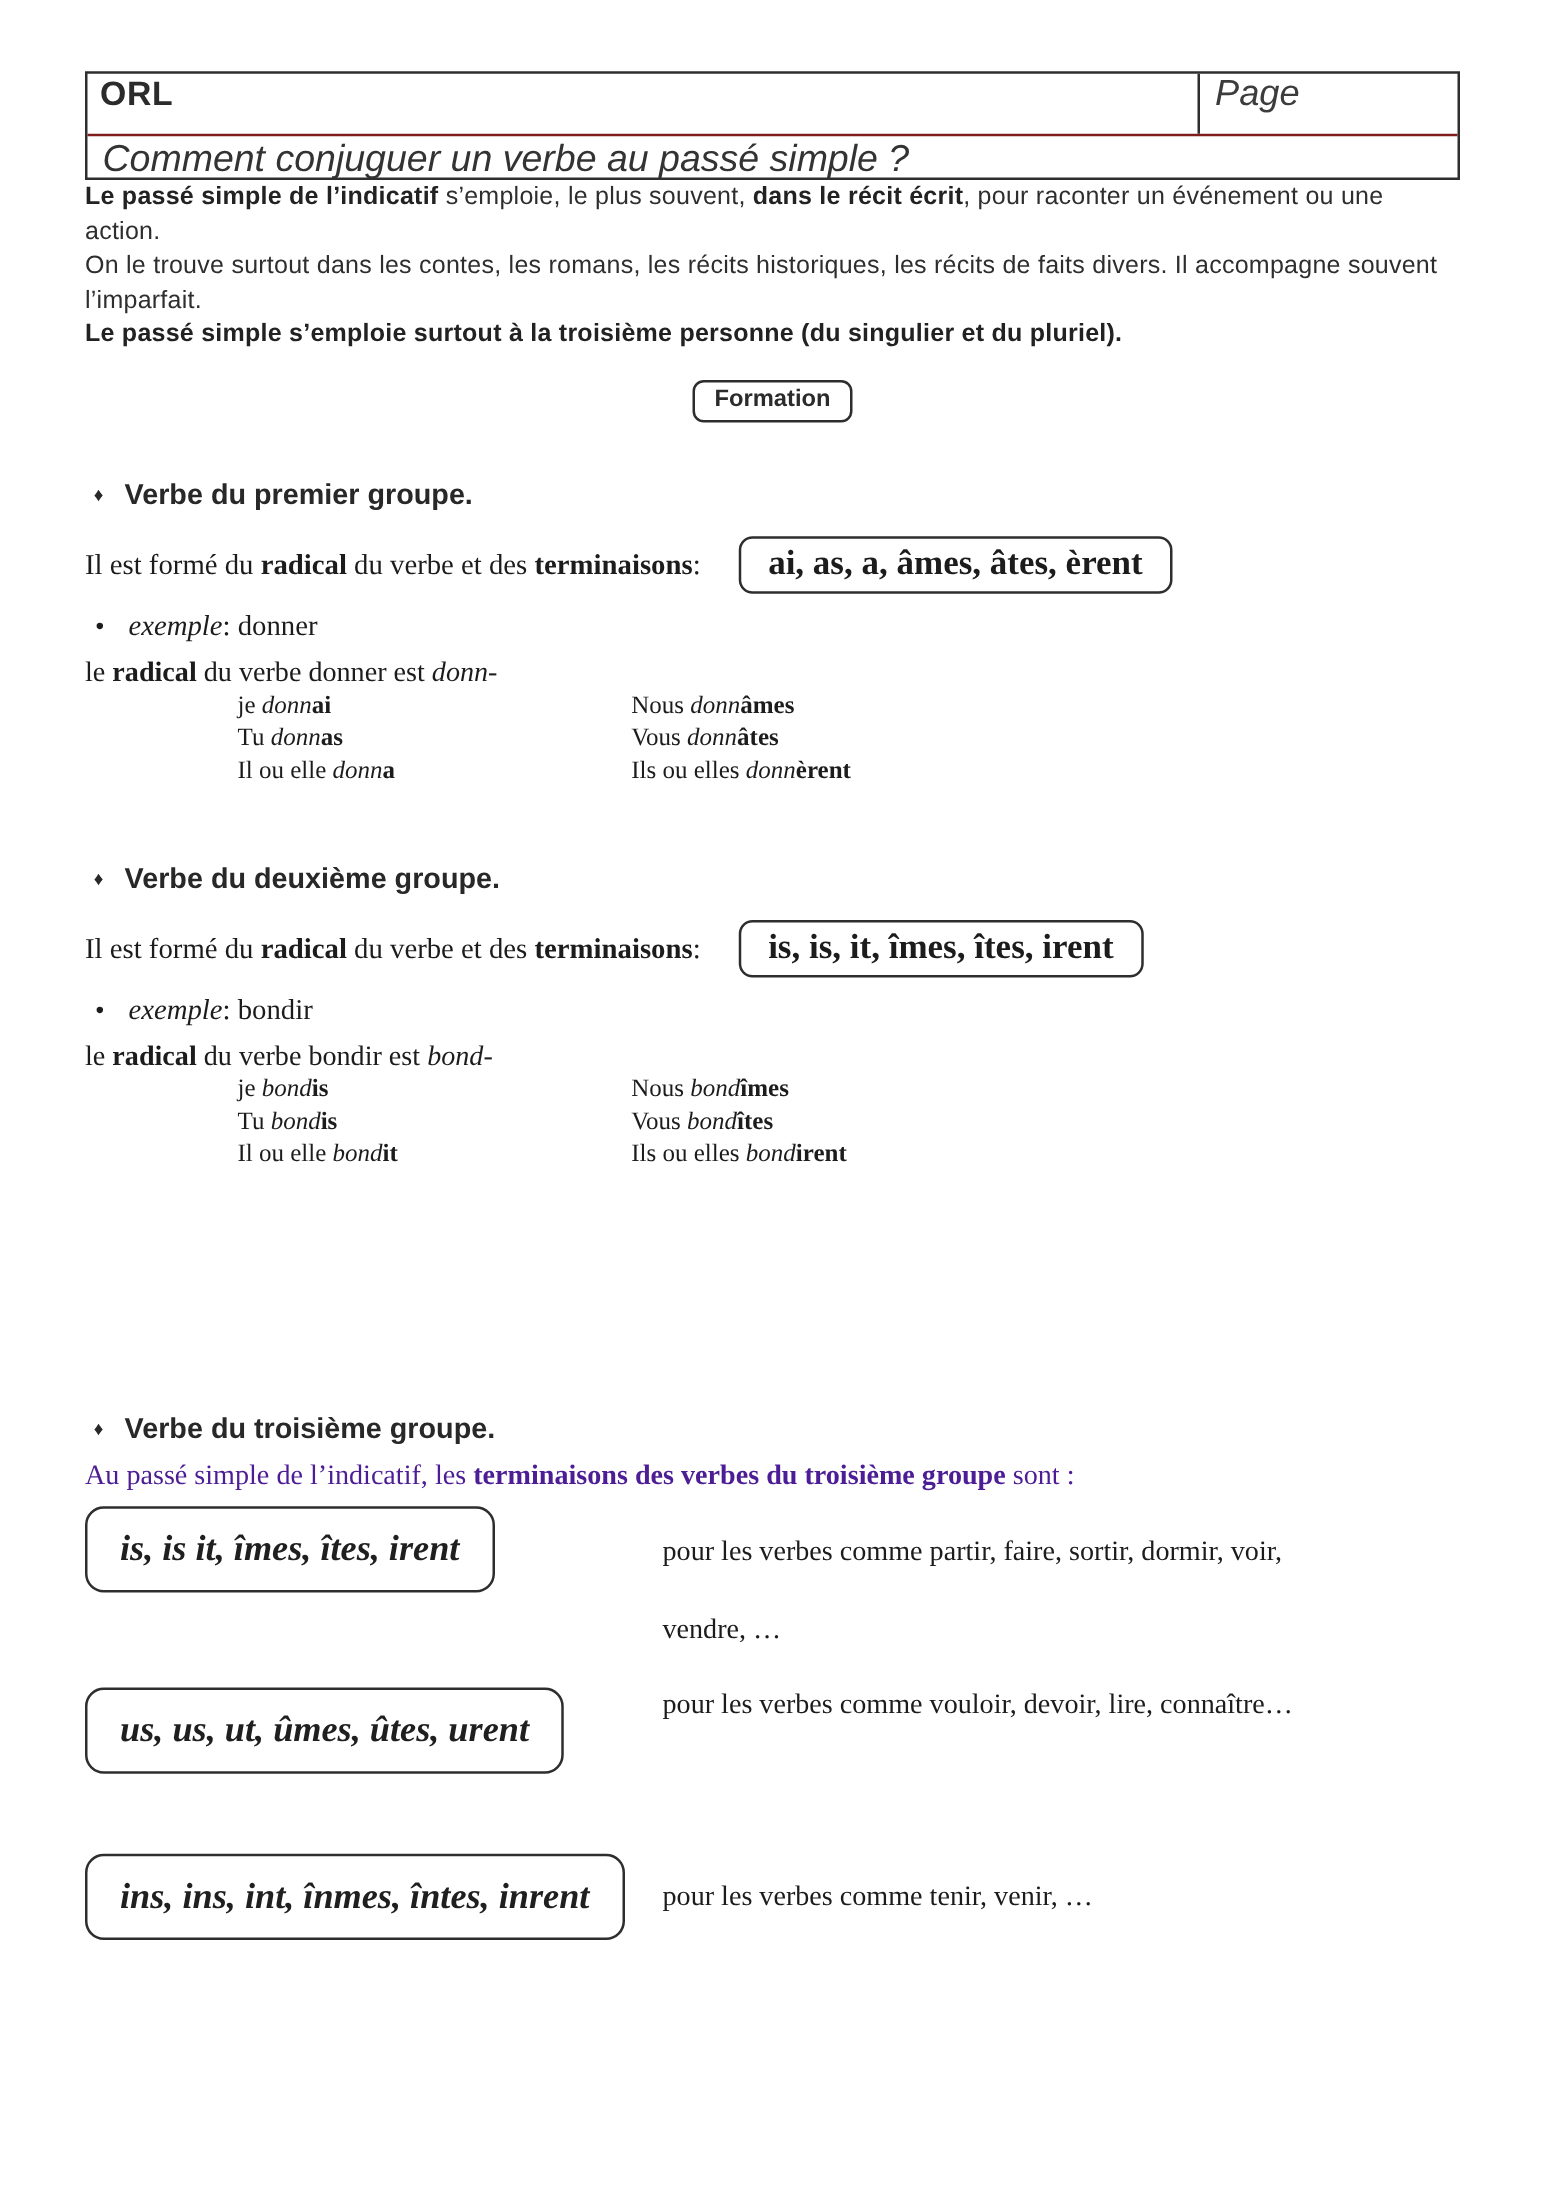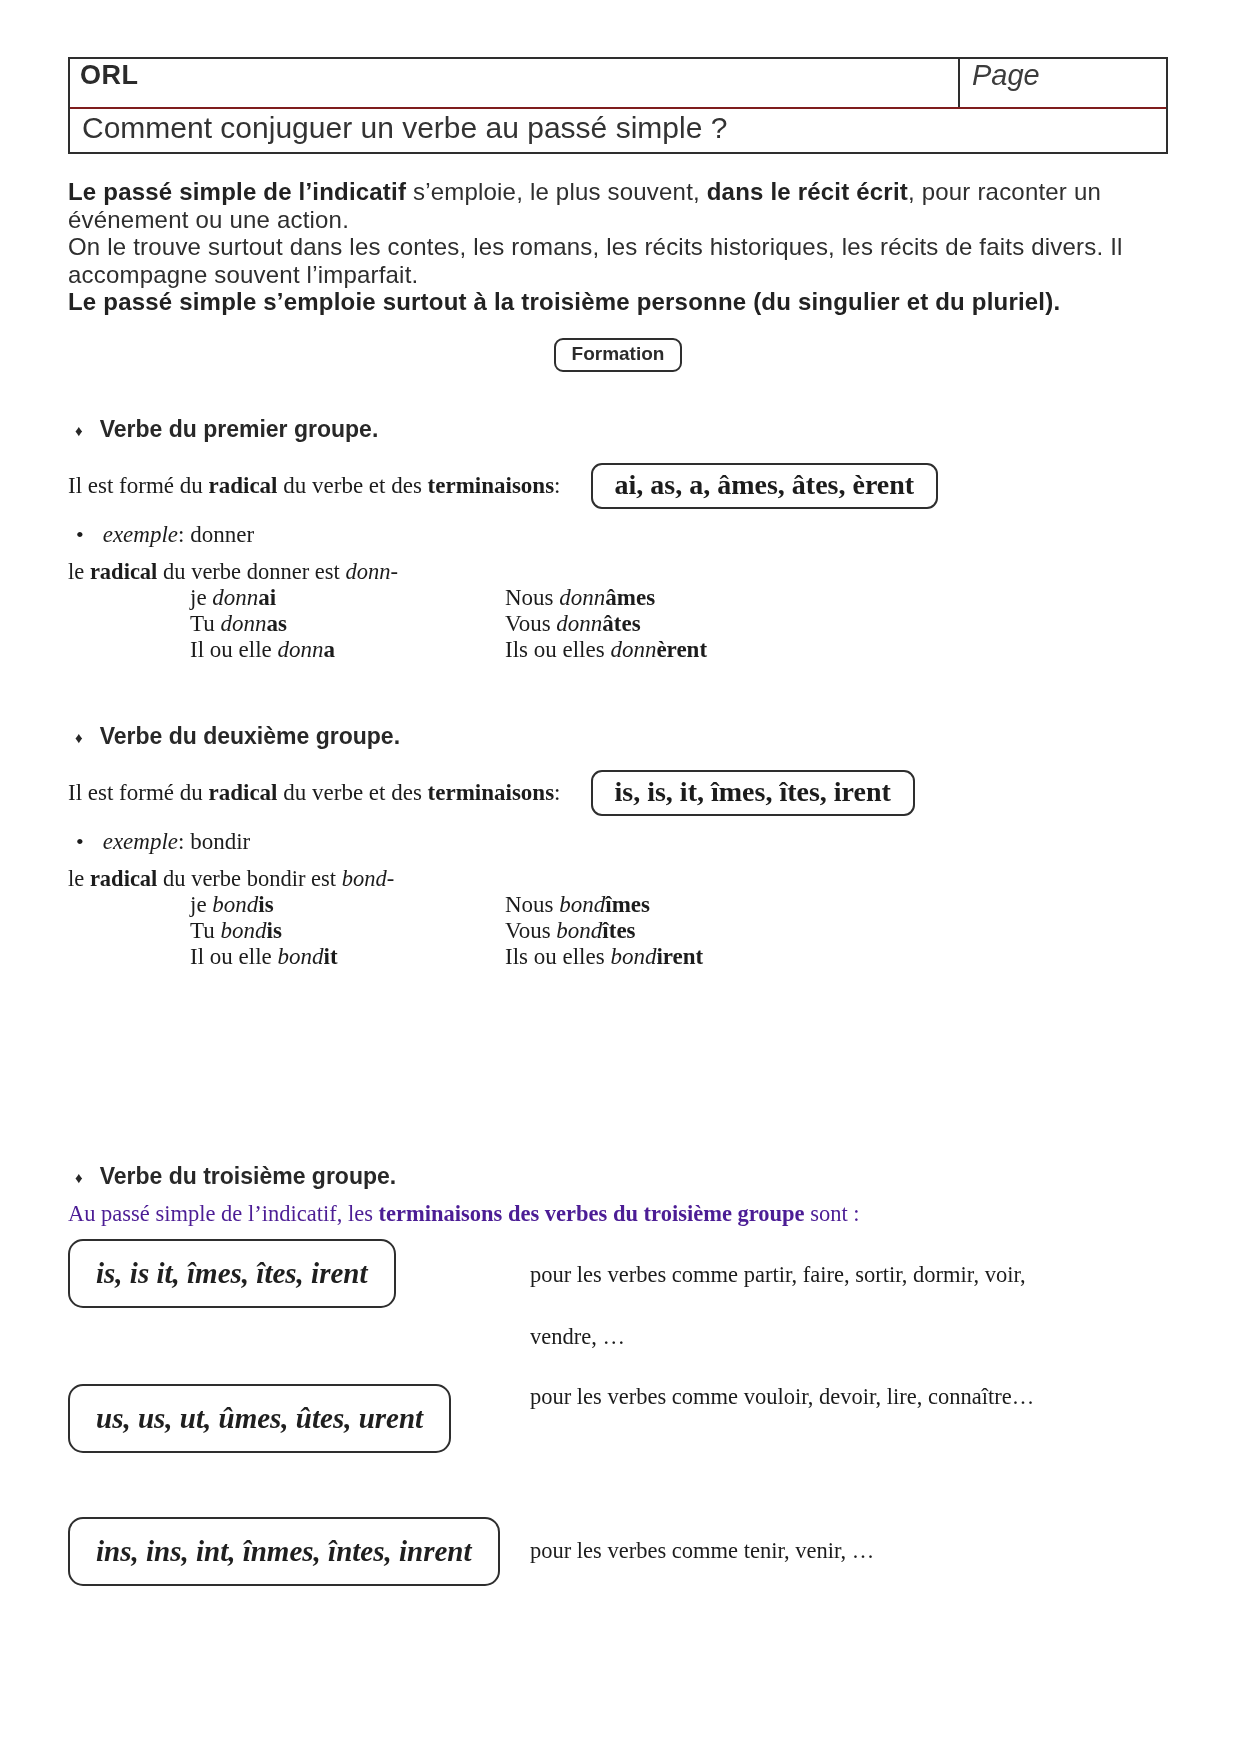--- a/index.html
+++ b/index.html
@@ -7,40 +7,40 @@
   .page {
     width:1240px; height:1755px; margin:0 auto; background:#ffffff;
     padding:57px 72px 0 68px; overflow:hidden;
     font-family:"Liberation Sans", sans-serif; color:#262626;
   }
   
   .hdr { border:2px solid #2e2e2e; }
   .hdr-row1 { display:flex; border-bottom:2px solid #7f1d1d; height:50px; }
   .hdr-orl { flex:1; padding:1px 10px; font-weight:bold; font-size:27px; letter-spacing:.5px; color:#2b2b2b; }
   .hdr-page { width:208px; border-left:2px solid #2e2e2e; font-style:italic; font-size:29px; padding:0 12px; color:#3c3c3c; }
-  .hdr-row2 { height:43px; font-size:30px; padding:2px 12px; color:#333333; }
+  .hdr-row2 { height:33px; font-style:italic; font-size:30px; padding:2px 12px; color:#333333; }
   
-  .intro { margin-top:24px; font-size:24px; line-height:27.5px; color:#2e2e2e; letter-spacing:.2px; }
+  .intro { margin-top:0; font-size:20px; line-height:27.5px; color:#2e2e2e; letter-spacing:.2px; }
   .intro b { color:#222; }
   
   .formation-wrap { text-align:center; margin-top:22px; }
   .formation-box { display:inline-block; border:2px solid #2e2e2e; border-radius:9px;
                    padding:3px 16px 5px; font-weight:bold; font-size:19px; color:#2b2b2b; }
   
   .section-heading { margin-top:44px; display:flex; align-items:center;
                      font-weight:bold; font-size:23px; color:#282828; }
   .diamond { font-size:15px; margin:2px 17px 0 7px; }
   .group-intro { display:flex; align-items:center; margin-top:20px;
                  font-family:"Liberation Serif", serif; font-size:23px; color:#1c1c1c; }
   .endings-box { margin-left:30px; border:2px solid #2e2e2e; border-radius:11px;
                  padding:4px 22px 6px; font-weight:bold; font-size:28px; white-space:nowrap; }
   .example-line { margin-top:13px; font-family:"Liberation Serif", serif; font-size:23px; color:#1c1c1c; }
   .example-line .dot { font-size:22px; margin:0 19px 0 8px; }
   .radical-line { margin-top:11px; font-family:"Liberation Serif", serif; font-size:22.5px; color:#1c1c1c; }
-  .conj { margin-left:122px; font-family:"Liberation Serif", serif; font-size:23px;
+  .conj { margin-left:122px; font-family:"Liberation Serif", serif; font-size:20px;
           line-height:26px; color:#1c1c1c; }
   .conj-row { display:flex; }
   .conj-left { width:315px; }
   .sec2 { margin-top:60px; }
   .sec3 { margin-top:193px; }
   
   .g3-intro { margin-top:11px; font-family:"Liberation Serif", serif; font-size:22.5px; color:#4c1d95; }
   .g3-row { display:flex; }
   .g3-row.r1 { margin-top:12px; align-items:flex-start; }
   .g3-row.r2 { margin-top:16px; align-items:flex-start; }

